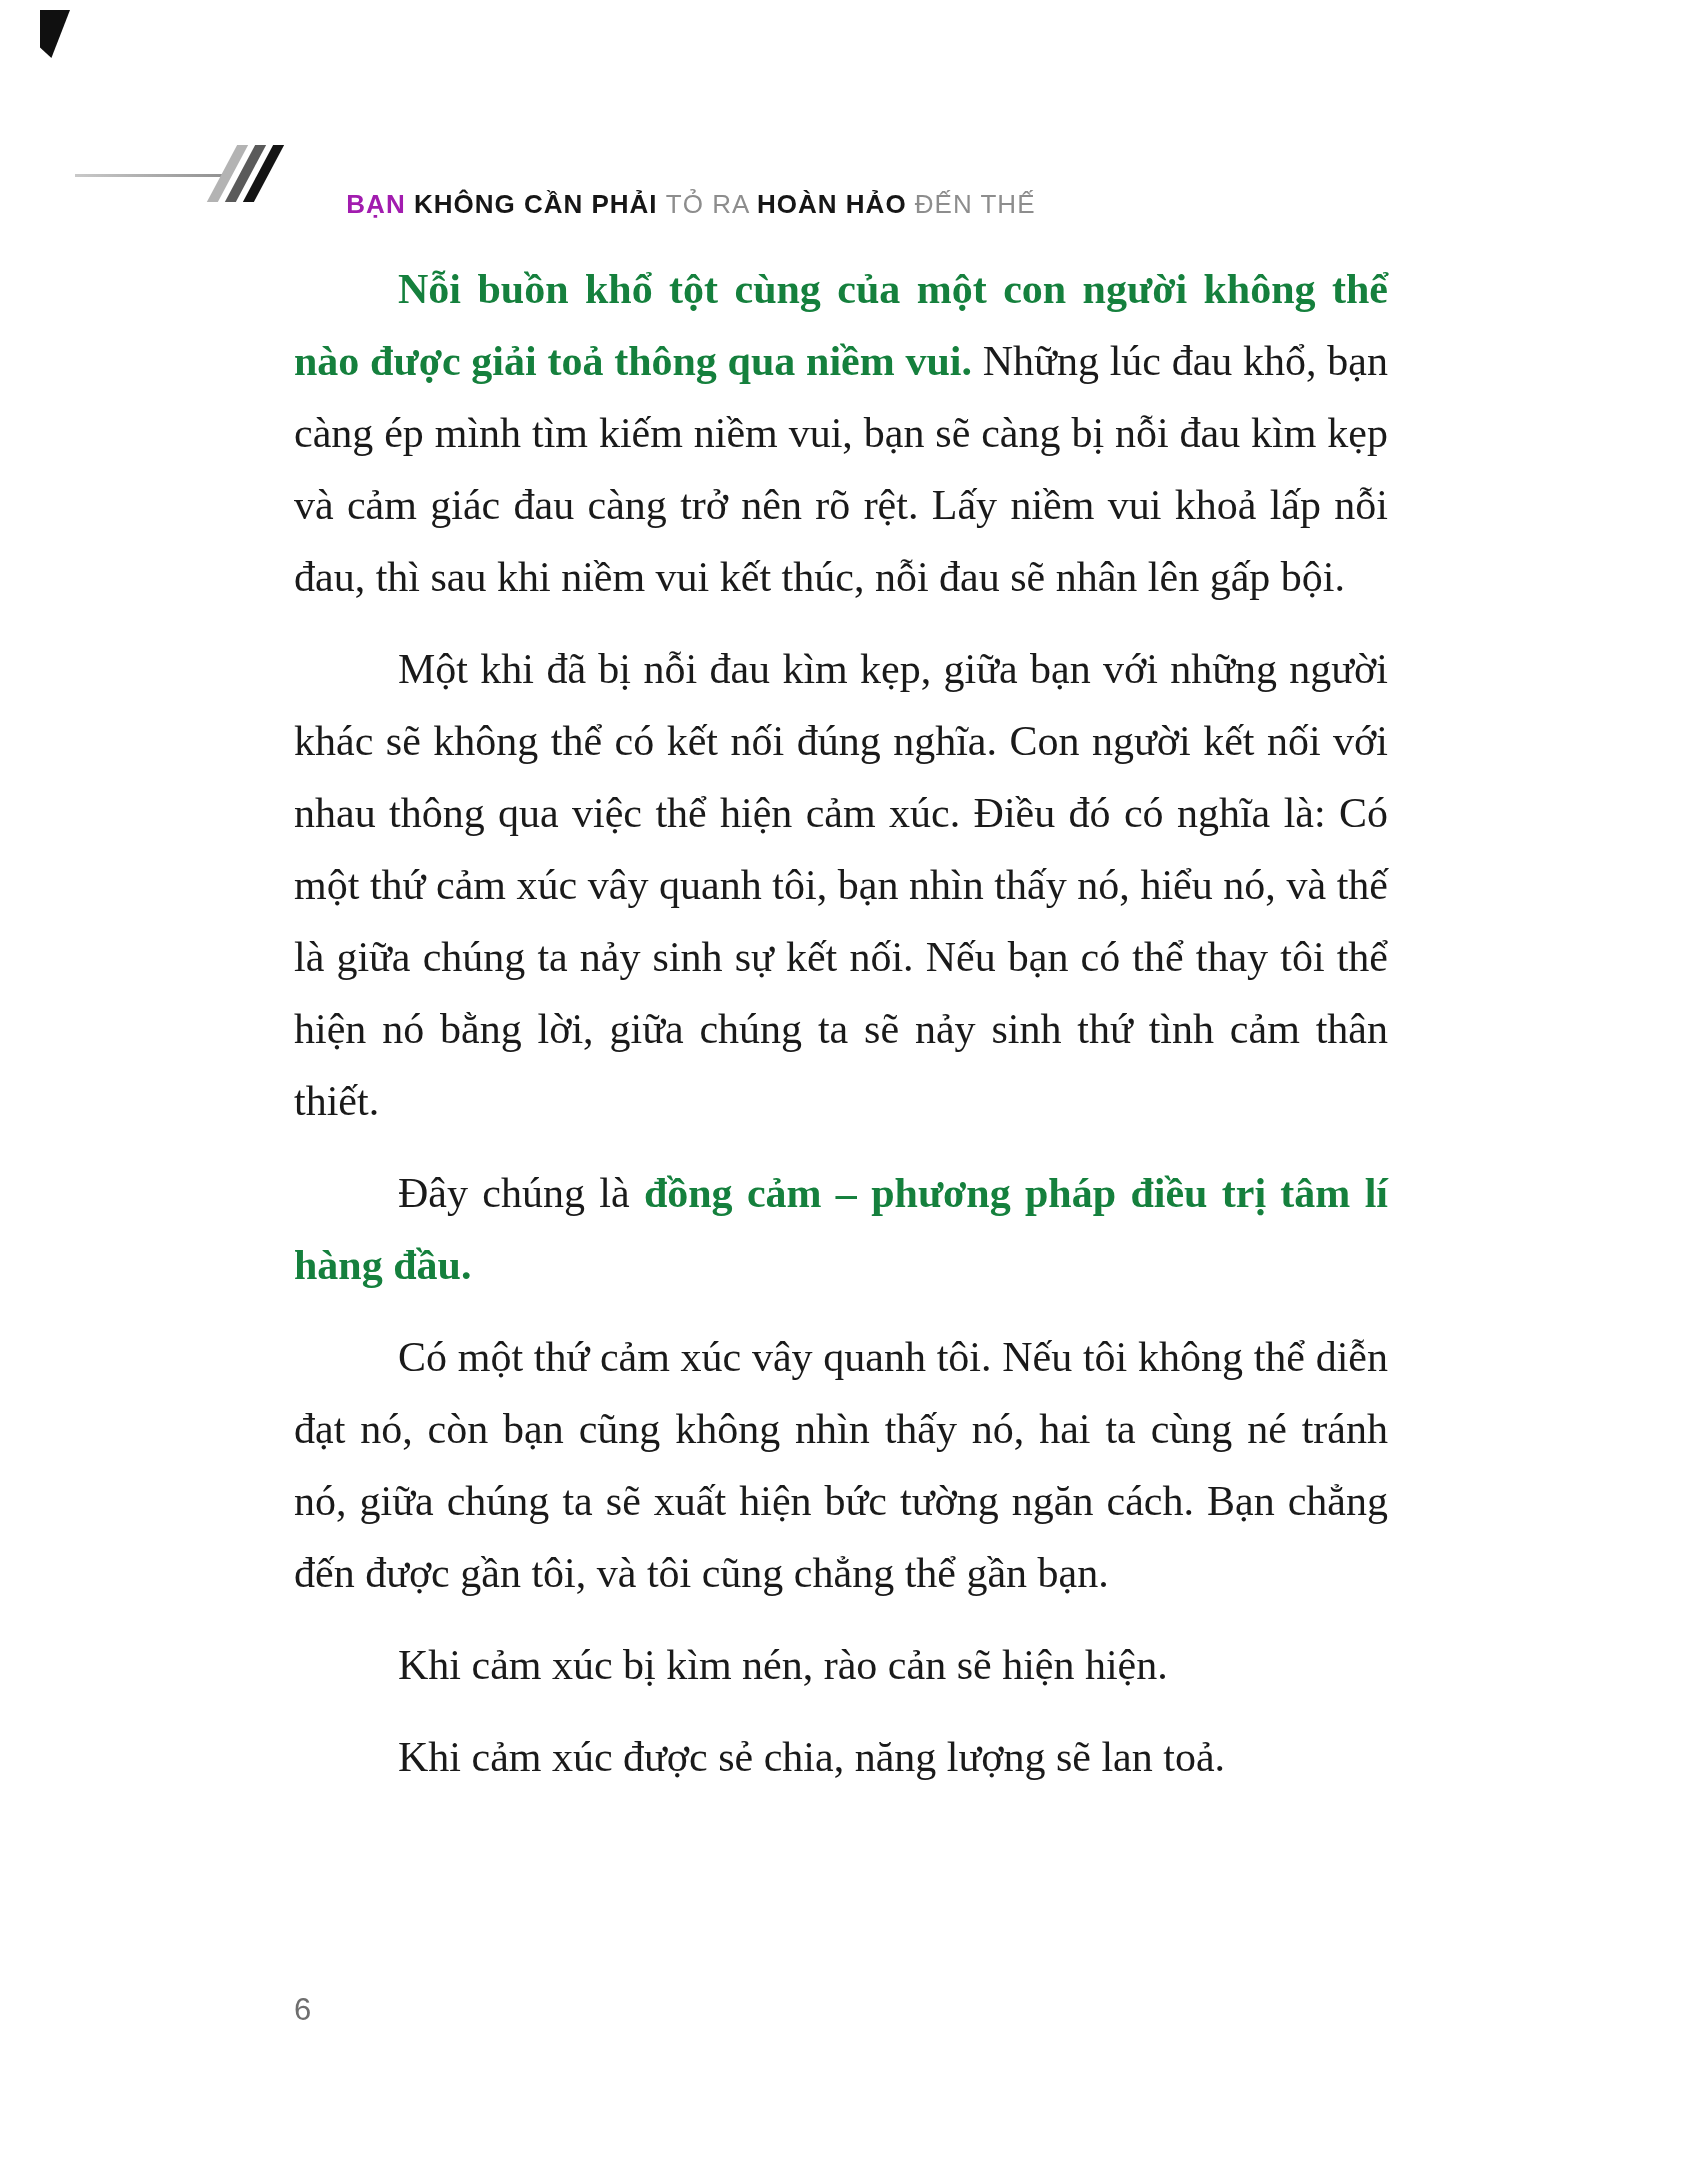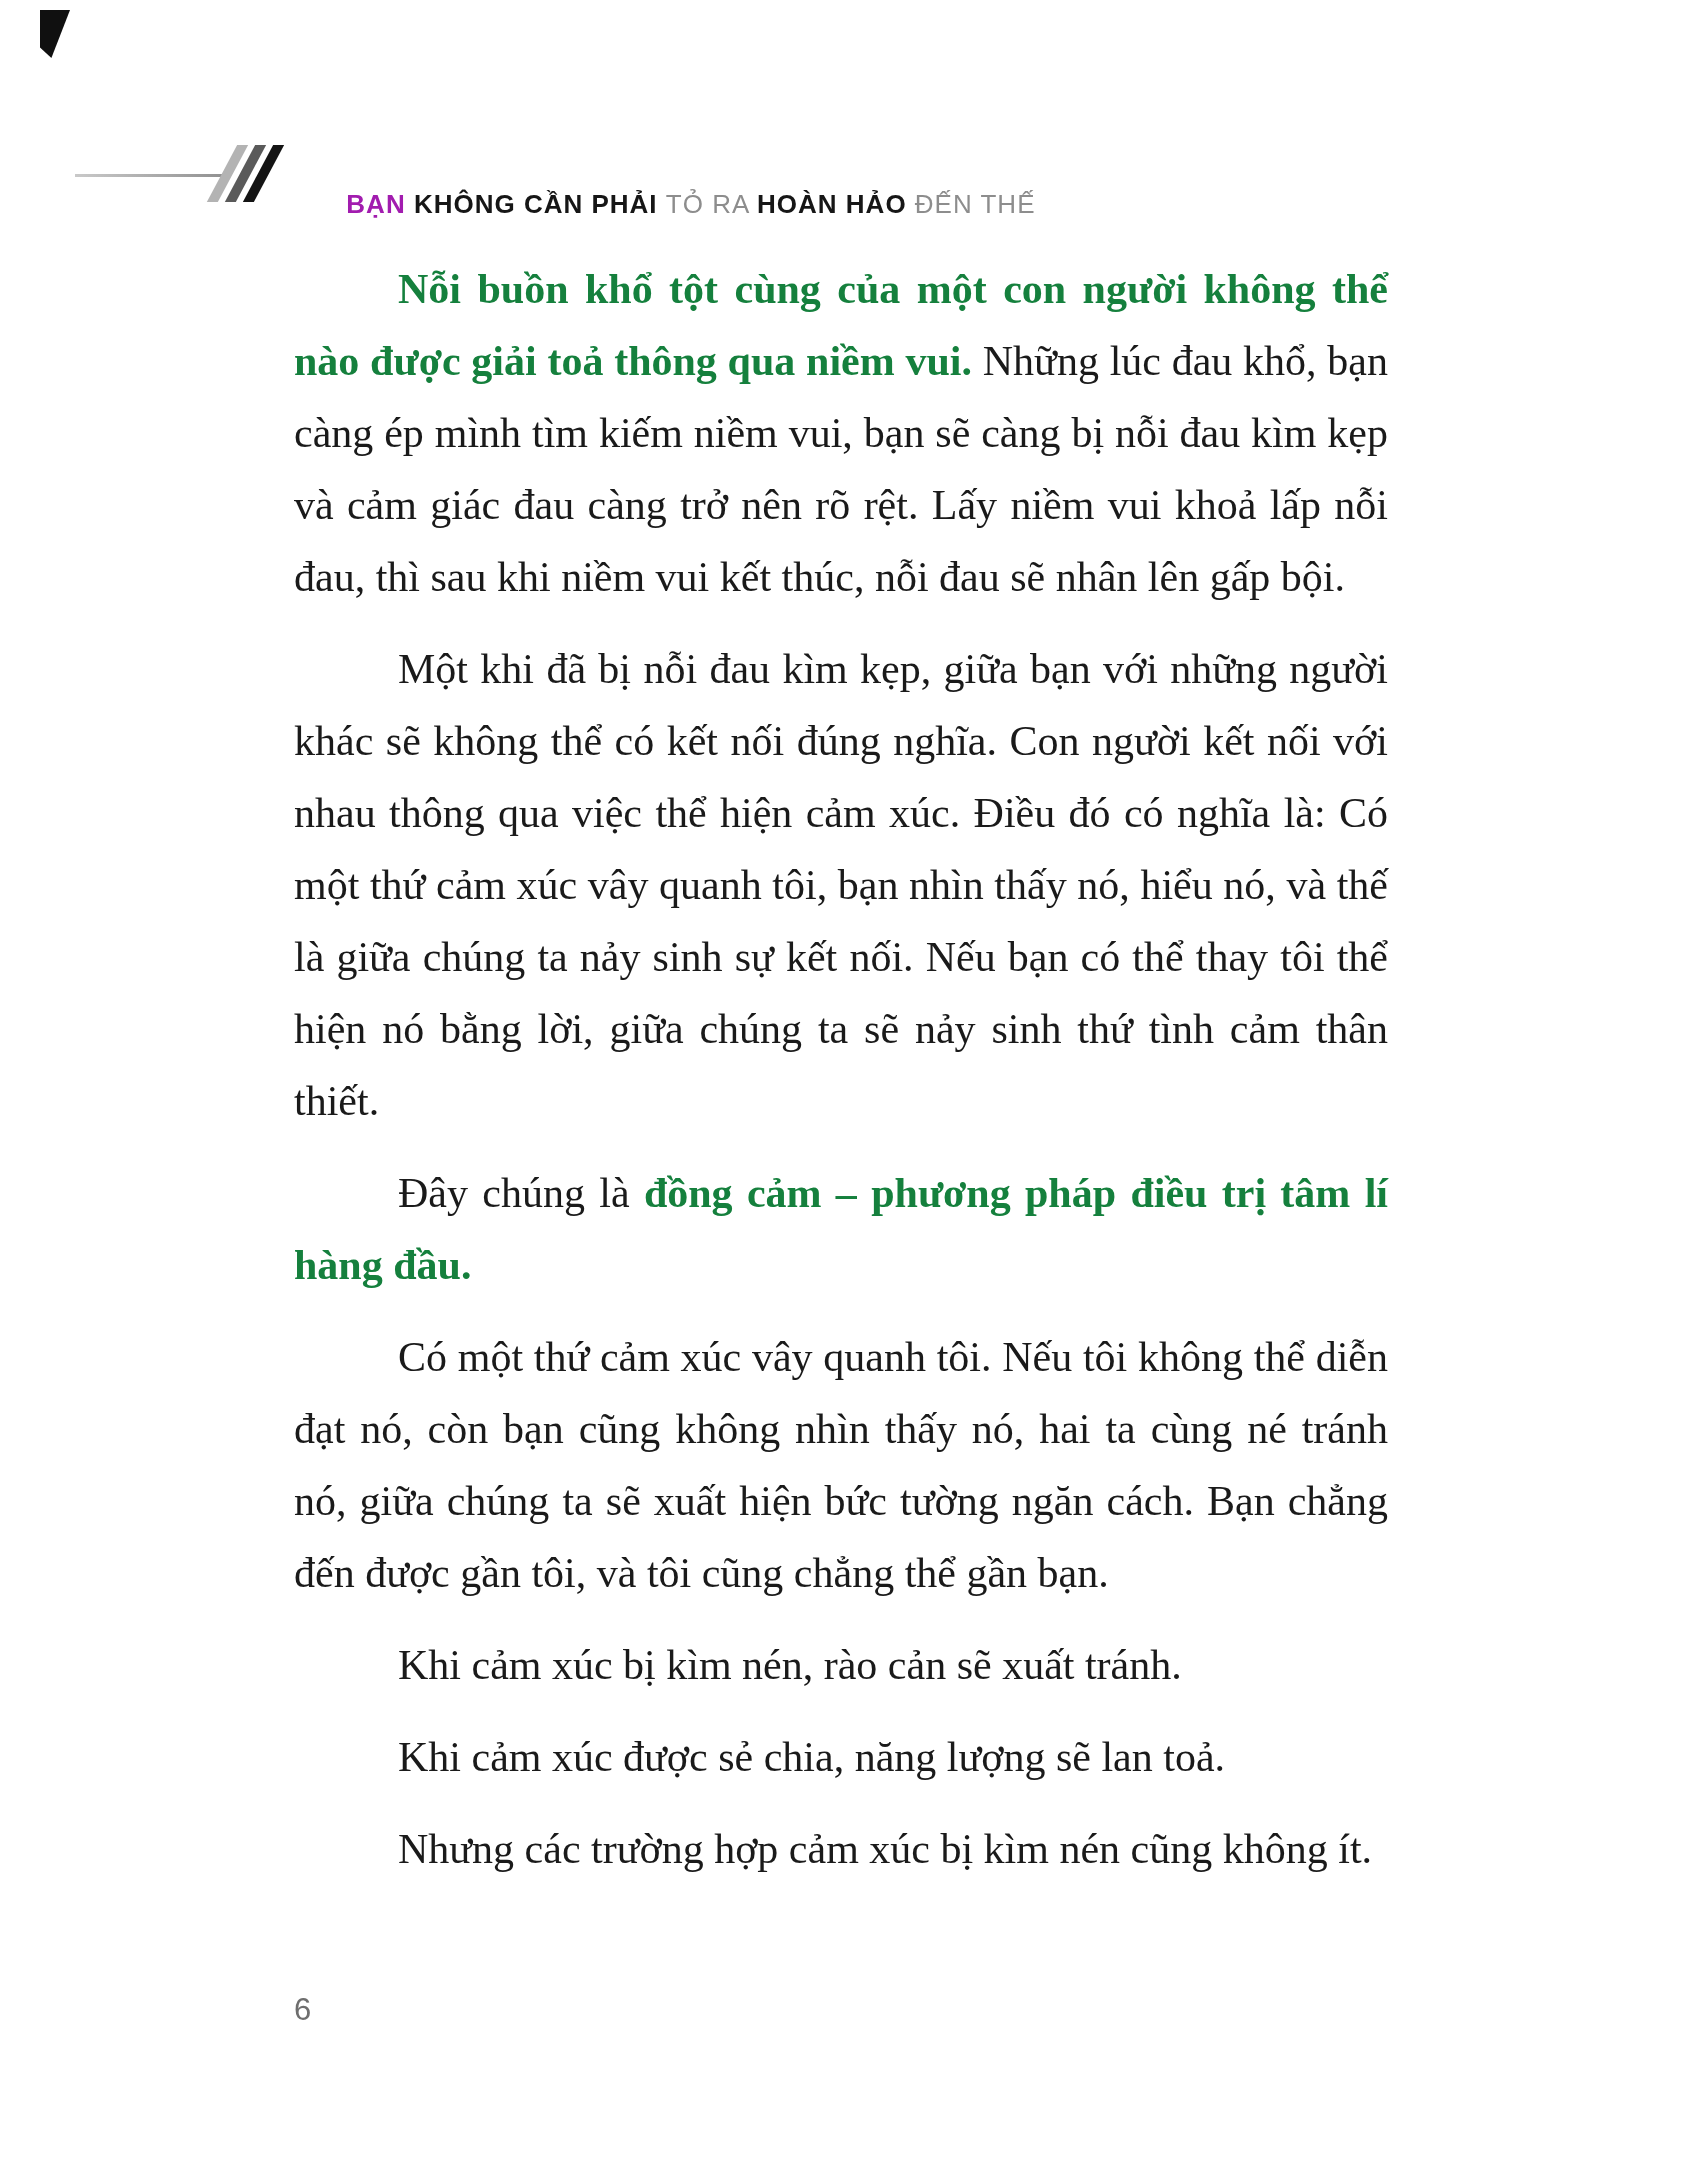--- a/index.html
+++ b/index.html
@@ -112,23 +112,22 @@
 
   <div class="content">
     <p><span class="run-bold">Nỗi buồn khổ tột cùng của một con người không thể nào được giải toả thông qua niềm vui.</span><span> Những lúc đau khổ, bạn càng ép mình tìm kiếm niềm vui, bạn sẽ càng bị nỗi đau kìm kẹp và cảm giác đau càng trở nên rõ rệt. Lấy niềm vui khoả lấp nỗi đau, thì sau khi niềm vui kết thúc, nỗi đau sẽ nhân lên gấp bội.</span></p>
 
     <p><span>Một khi đã bị nỗi đau kìm kẹp, giữa bạn với những người khác sẽ không thể có kết nối đúng nghĩa. Con người kết nối với nhau thông qua việc thể hiện cảm xúc. Điều đó có nghĩa là: Có một thứ cảm xúc vây quanh tôi, bạn nhìn thấy nó, hiểu nó, và thế là giữa chúng ta nảy sinh sự kết nối. Nếu bạn có thể thay tôi thể hiện nó bằng lời, giữa chúng ta sẽ nảy sinh thứ tình cảm thân thiết.</span></p>
 
     <p><span>Đây chúng là </span><span class="run-bold">đồng cảm – phương pháp điều trị tâm lí hàng đầu.</span></p>
 
     <p><span>Có một thứ cảm xúc vây quanh tôi. Nếu tôi không thể diễn đạt nó, còn bạn cũng không nhìn thấy nó, hai ta cùng né tránh nó, giữa chúng ta sẽ xuất hiện bức tường ngăn cách. Bạn chẳng đến được gần tôi, và tôi cũng chẳng thể gần bạn.</span></p>
 
-    <p><span>Khi cảm xúc bị kìm nén, rào cản sẽ xuất tránh.</span></p>
+    <p><span>Khi cảm xúc bị kìm nén, rào cản sẽ hiện hiện.</span></p>
 
     <p><span>Khi cảm xúc được sẻ chia, năng lượng sẽ lan toả.</span></p>
 
-    <p><span>Nhưng các trường hợp cảm xúc bị kìm nén cũng không ít.</span></p>
   </div>
 
   <div class="page-number">6</div>
 
 </div>
 
 
 </body></html>

